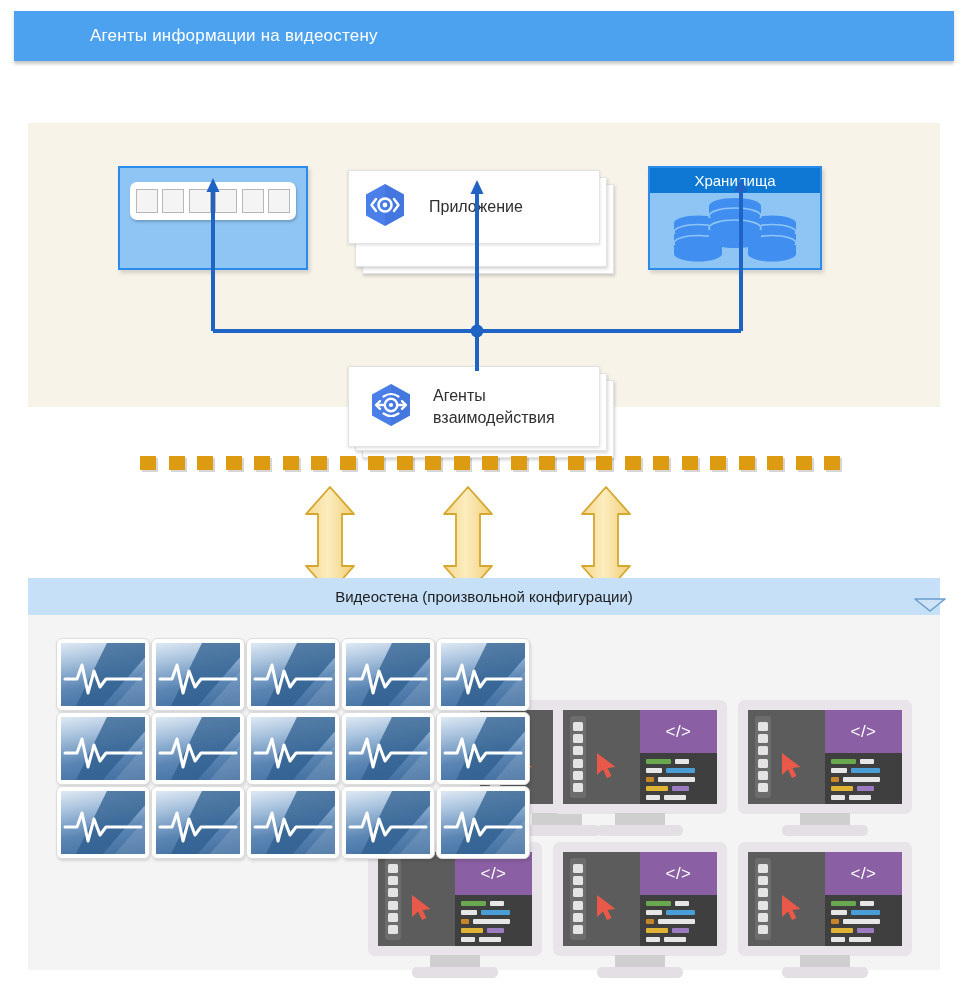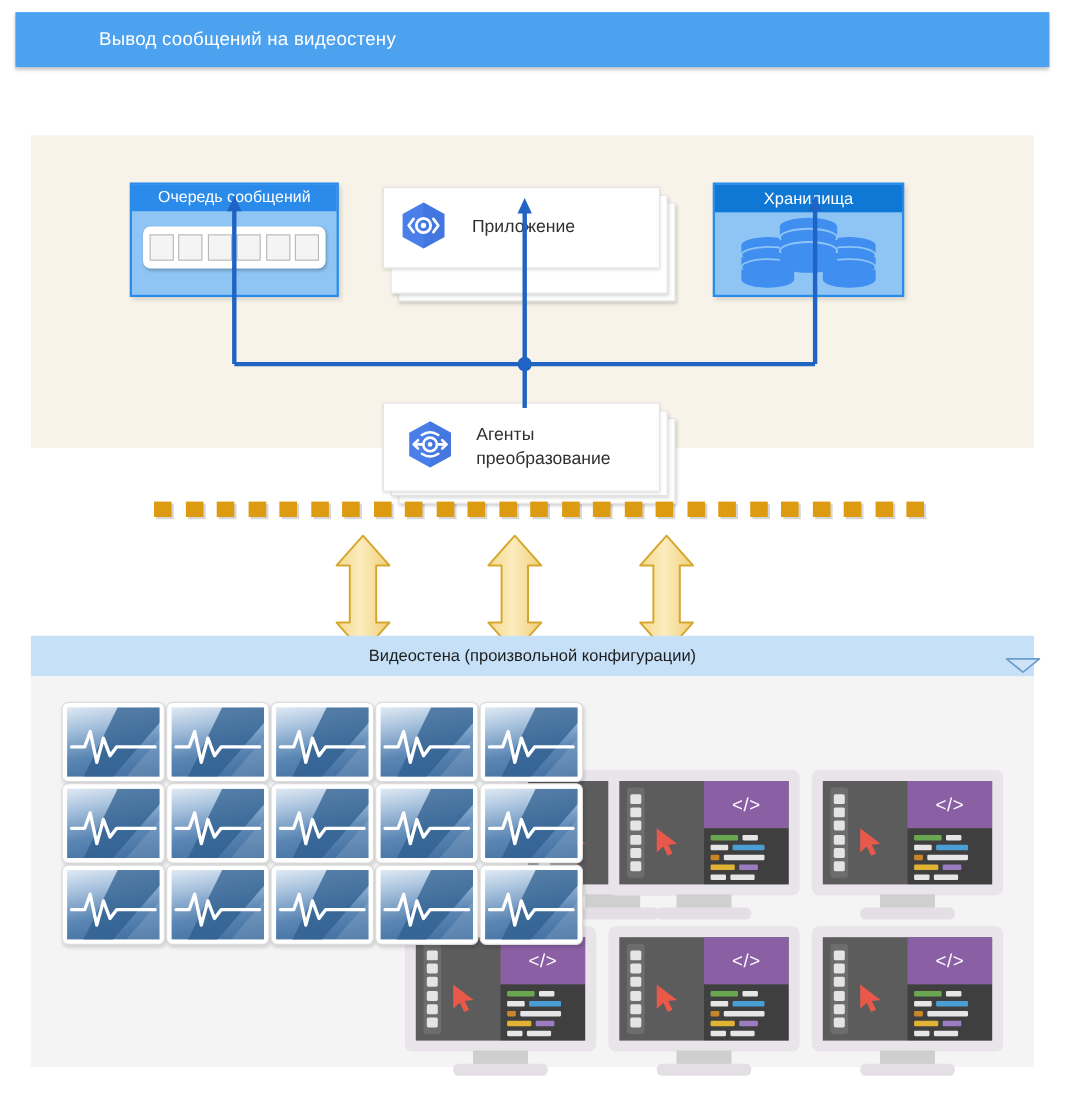--- a/index.html
+++ b/index.html
@@ -196,29 +196,28 @@
     background:#e3dfe4;border-radius:5px;
   }
 
   
   #monitor-hidden{left:470px;top:700px;}
 </style>
 </head>
 <body>
 
 <div class="abs" id="title-banner">
-  <div class="txt">Вывод сообщений на видеостену</div>
+  <div class="txt">Агенты информации на видеостену</div>
 </div>
 
 <div class="abs" id="smti-section">
   <div id="smti-body"></div>
 </div>
 
 <div class="abs" id="message-queue">
-  <div class="mq-title">Очередь сообщений</div>
   <div class="mq-track">
     <i class="mq-cell"></i>
     <i class="mq-cell"></i>
     <i class="mq-cell"></i>
     <i class="mq-cell"></i>
     <i class="mq-cell"></i>
     <i class="mq-cell"></i>
   </div>
 </div>
 
@@ -287,21 +286,21 @@
         <path d="M19.5 26 L12 26" stroke="#ffffff" stroke-width="2.4" stroke-linecap="round"></path>
         <path d="M15 22.2 L11 26 L15 29.8" fill="none" stroke="#ffffff" stroke-width="2.4" stroke-linecap="round" stroke-linejoin="round"></path>
         <path d="M32.5 26 L40 26" stroke="#ffffff" stroke-width="2.4" stroke-linecap="round"></path>
         <path d="M37 22.2 L41 26 L37 29.8" fill="none" stroke="#ffffff" stroke-width="2.4" stroke-linecap="round" stroke-linejoin="round"></path>
         <path d="M18.5 17.5 Q26 12.5 33.5 17.5" fill="none" stroke="#ffffff" stroke-width="2.2" stroke-linecap="round"></path>
         <path d="M18.5 34.5 Q26 39.5 33.5 34.5" fill="none" stroke="#ffffff" stroke-width="2.2" stroke-linecap="round"></path>
       </svg>
     </span>
     <span class="label">
       <span>Агенты</span><br>
-      <span>преобразование</span>
+      <span>взаимодействия</span>
     </span>
   </div>
 </div>
 
 <svg class="abs" id="connectors" width="912" height="321">
   <g stroke="#1f63c4" stroke-width="4" fill="none">
 
     <line x1="185" y1="245" x2="713" y2="245"></line>
 
     <line x1="185" y1="245" x2="185" y2="102"></line>

